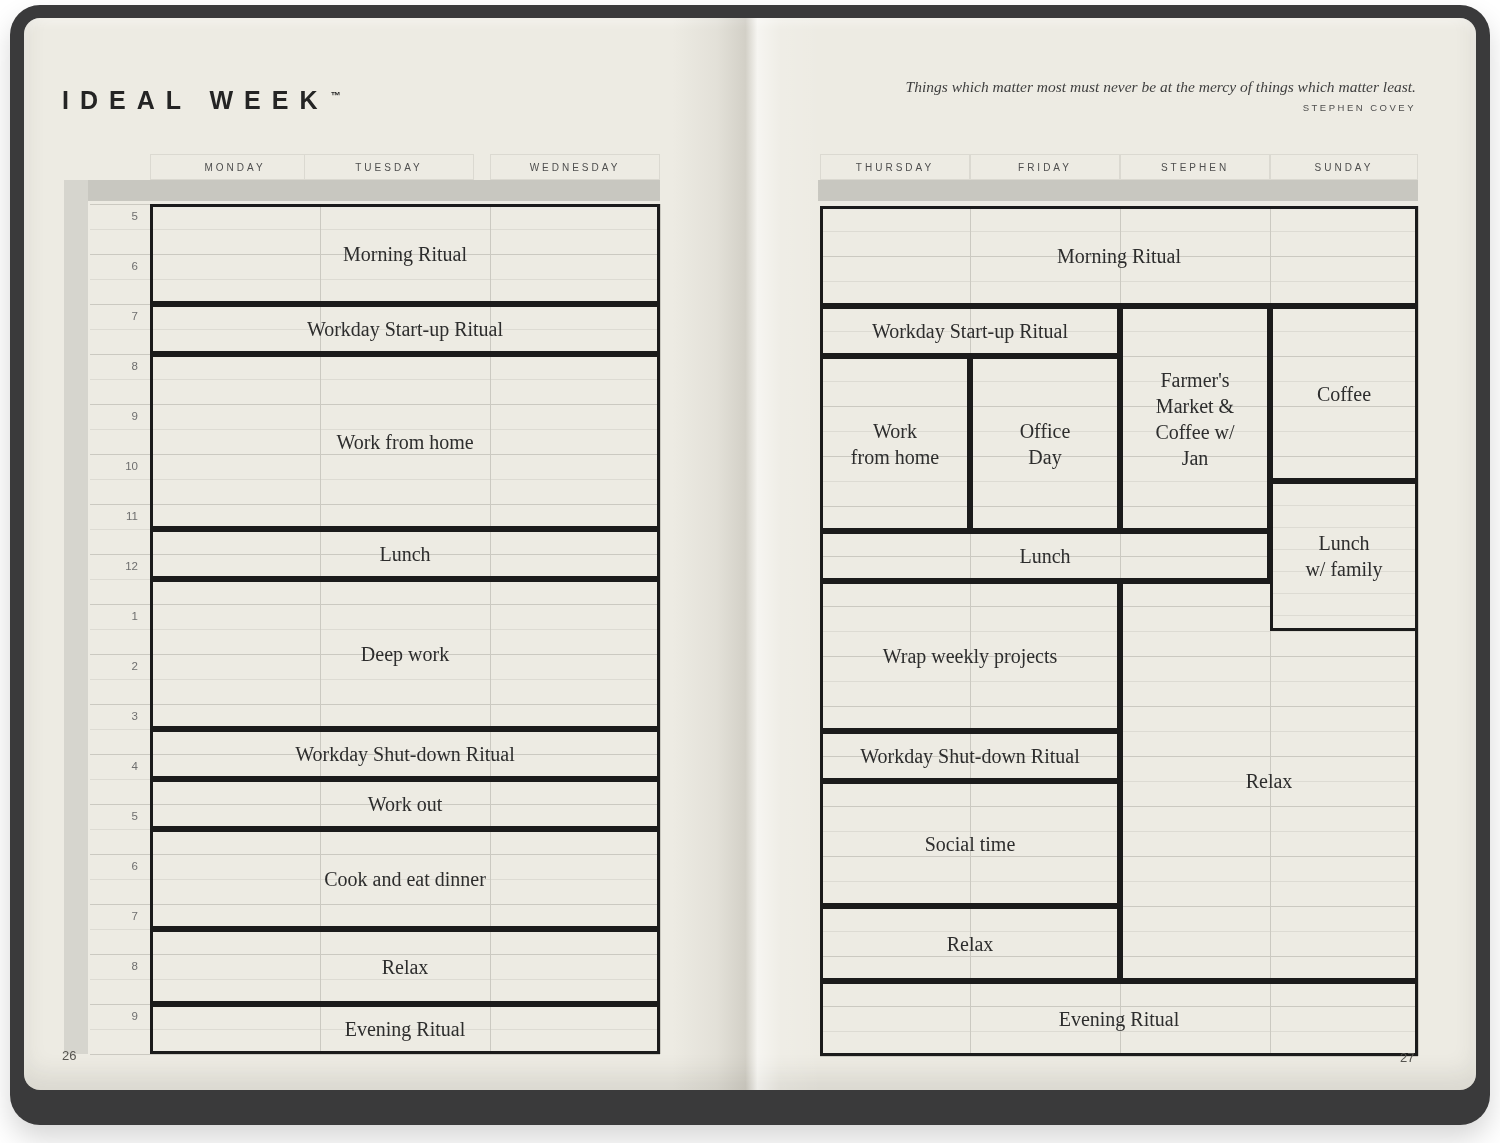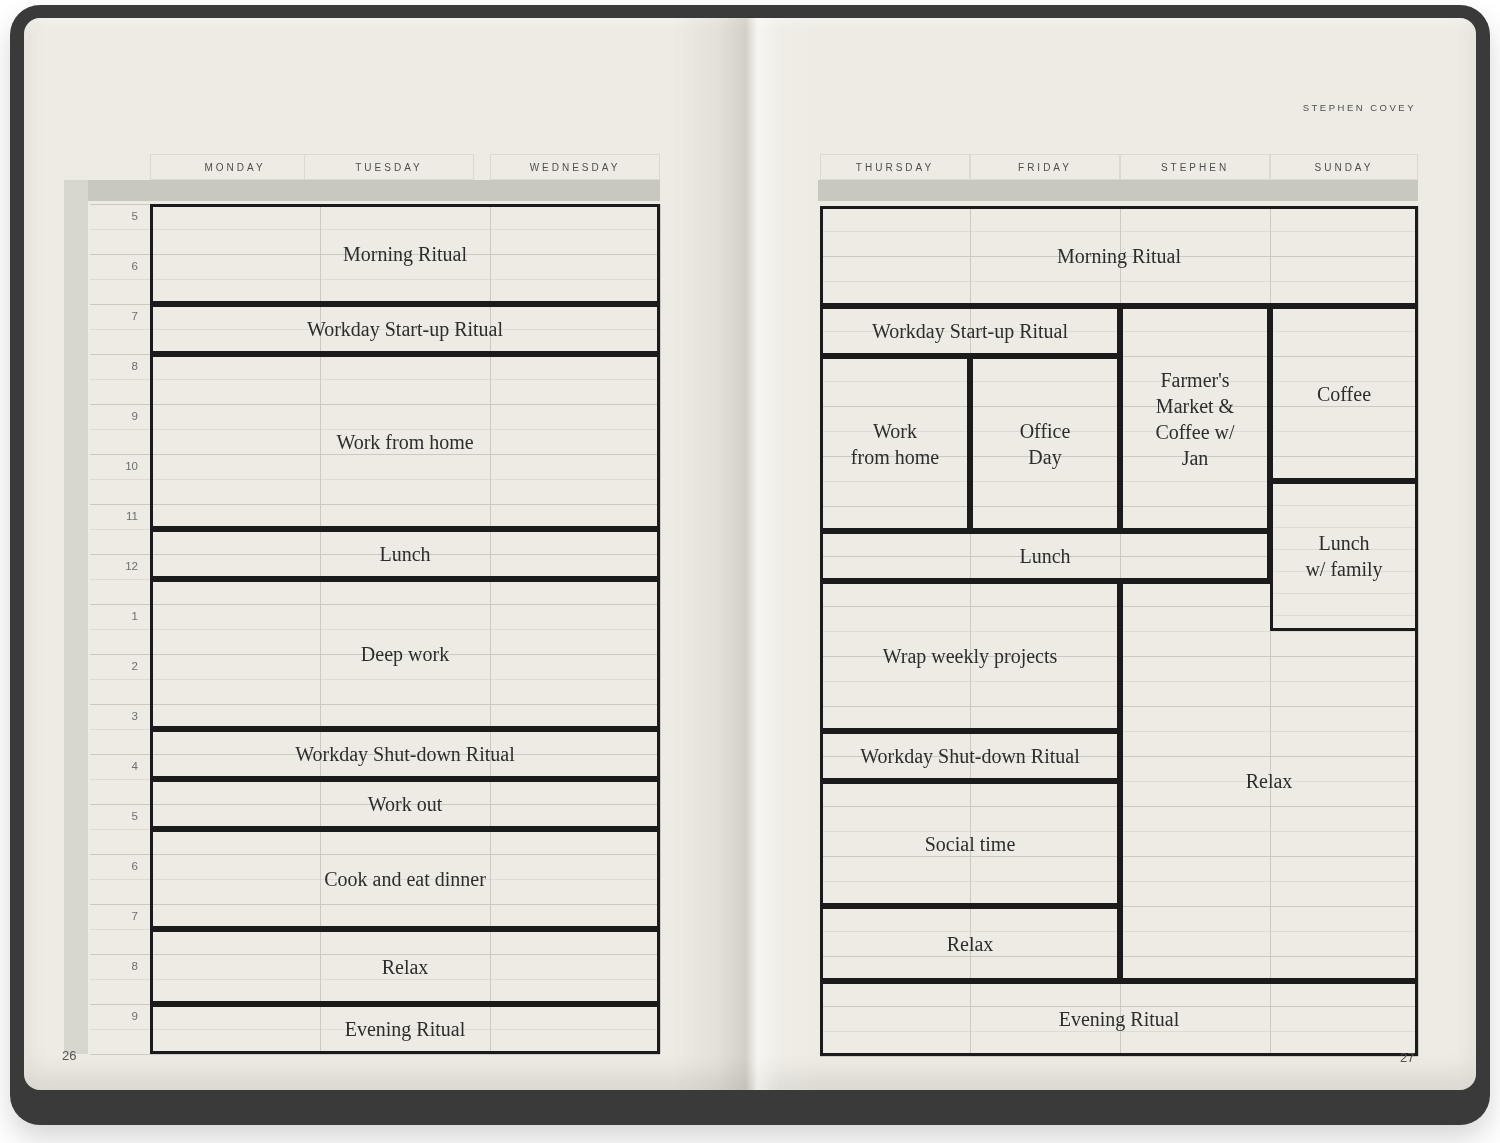--- a/index.html
+++ b/index.html
@@ -35,21 +35,23 @@
   .block.opaque{background-color:#EDEBE3;
          background-image:repeating-linear-gradient(to bottom, rgba(0,0,0,0) 0px, rgba(0,0,0,0) 21px, #DDDBD3 21px, #DDDBD3 22px);}
 </style>
 </head>
 <body>
 
 <div class="photo">
   <div class="cover"></div>
   <div class="spread"></div>
 
+  <div class="title"><span>IDEAL WEEK</span><span class="tm">™</span></div>
 
+  <div class="quote">Things which matter most must never be at the mercy of things which matter least.</div>
   <div class="attr">STEPHEN COVEY</div>
 
   <div id="leftPage">
       <div class="band" style="left: 64px; top: 180px; width: 596px; height: 21px; position: absolute; background: rgb(200, 199, 192);"></div>
       <div class="strip" style="left: 64px; top: 180px; width: 24px; height: 874px; position: absolute; background: rgb(214, 213, 206);"></div>
       <div class="day-header" style="left: 150px; width: 170px;">MONDAY</div>
       <div class="day-header" style="left: 304px; width: 170px;">TUESDAY</div>
       <div class="day-header" style="left: 490px; width: 170px;">WEDNESDAY</div>
       <div class="hline" style="left: 90px; top: 204px; width: 570px; height: 1px; background: rgb(203, 201, 193);"></div>
       <div class="hline" style="left: 90px; top: 229px; width: 570px; height: 1px; background: rgb(221, 219, 211);"></div>

